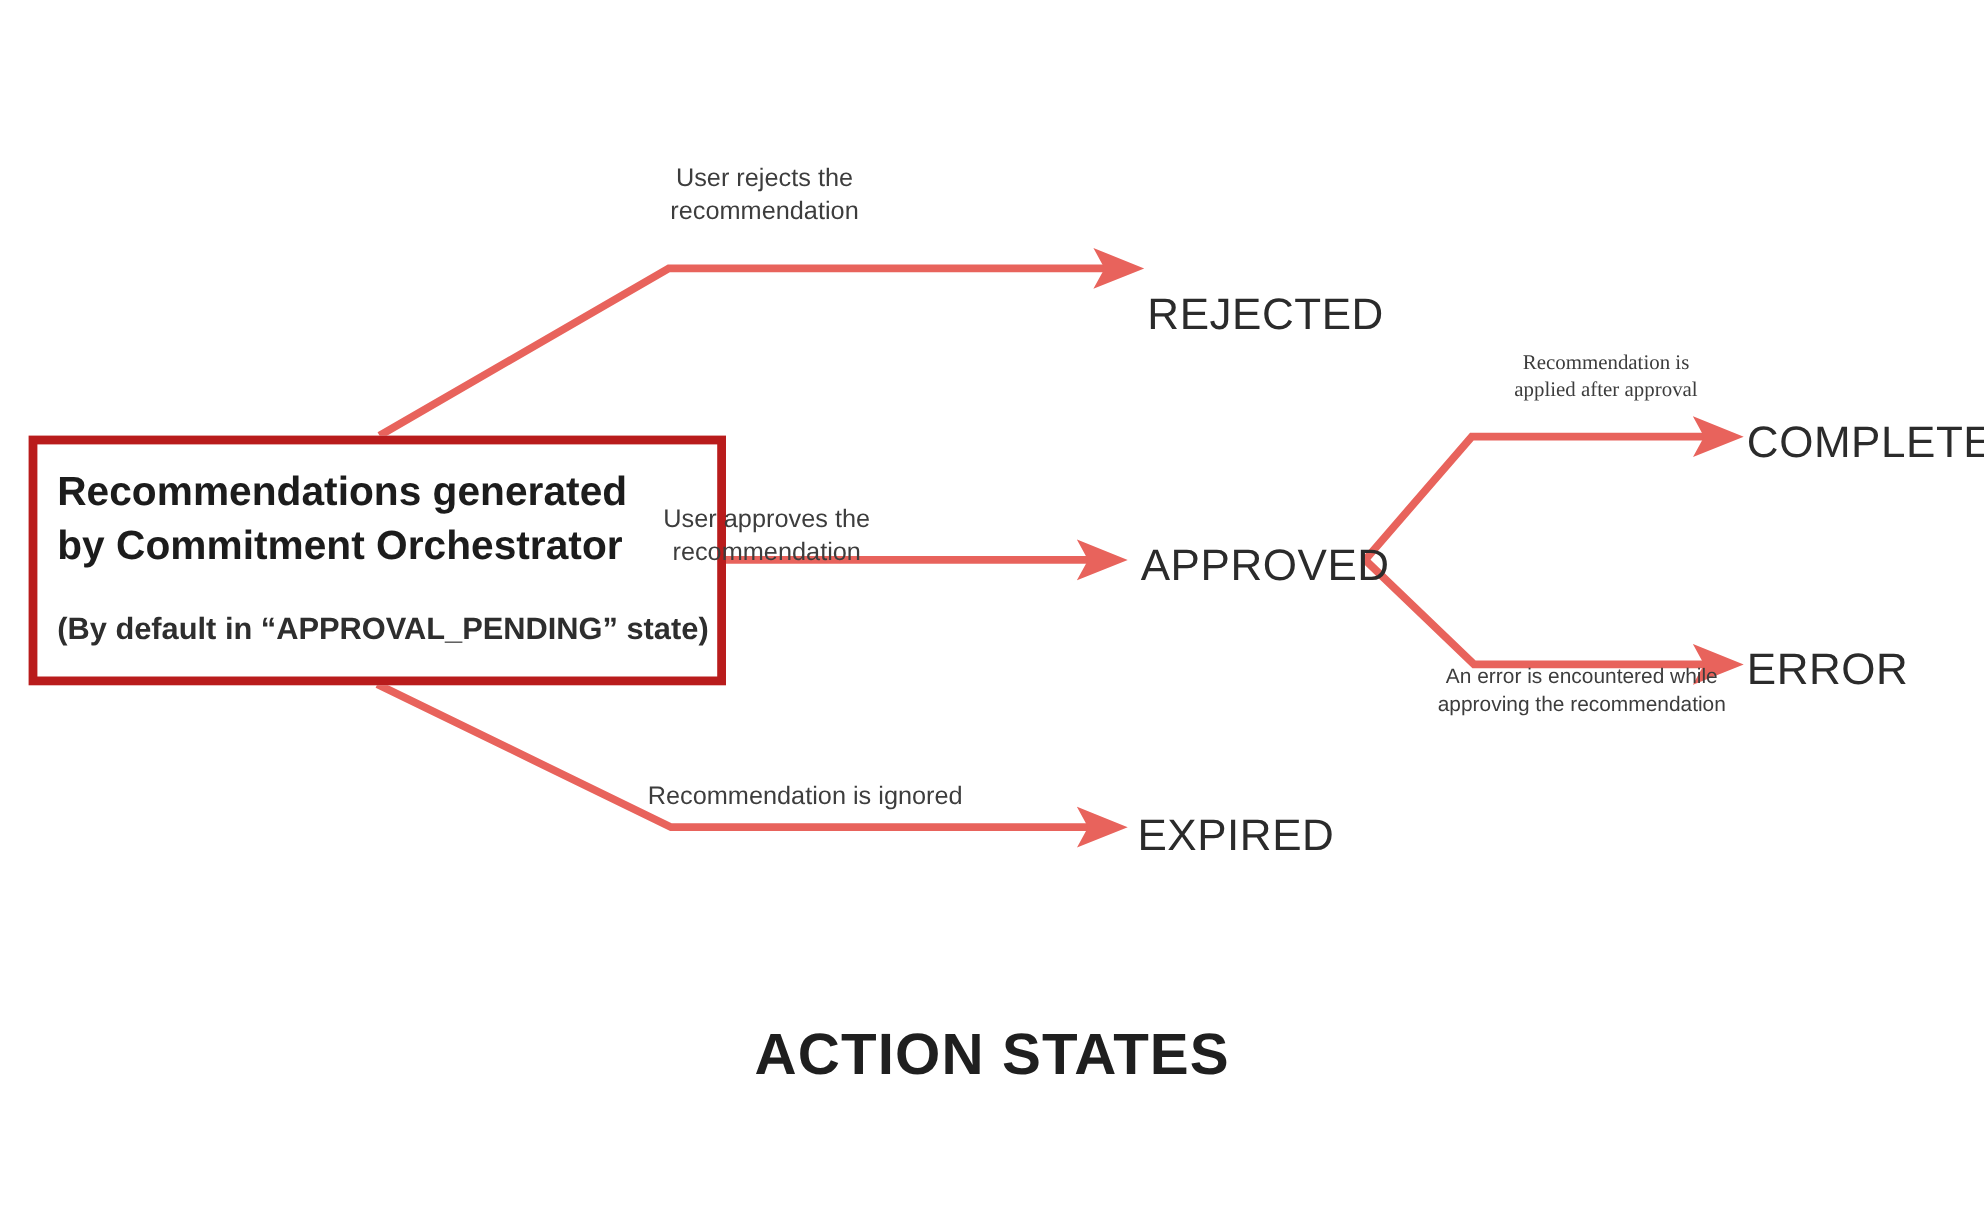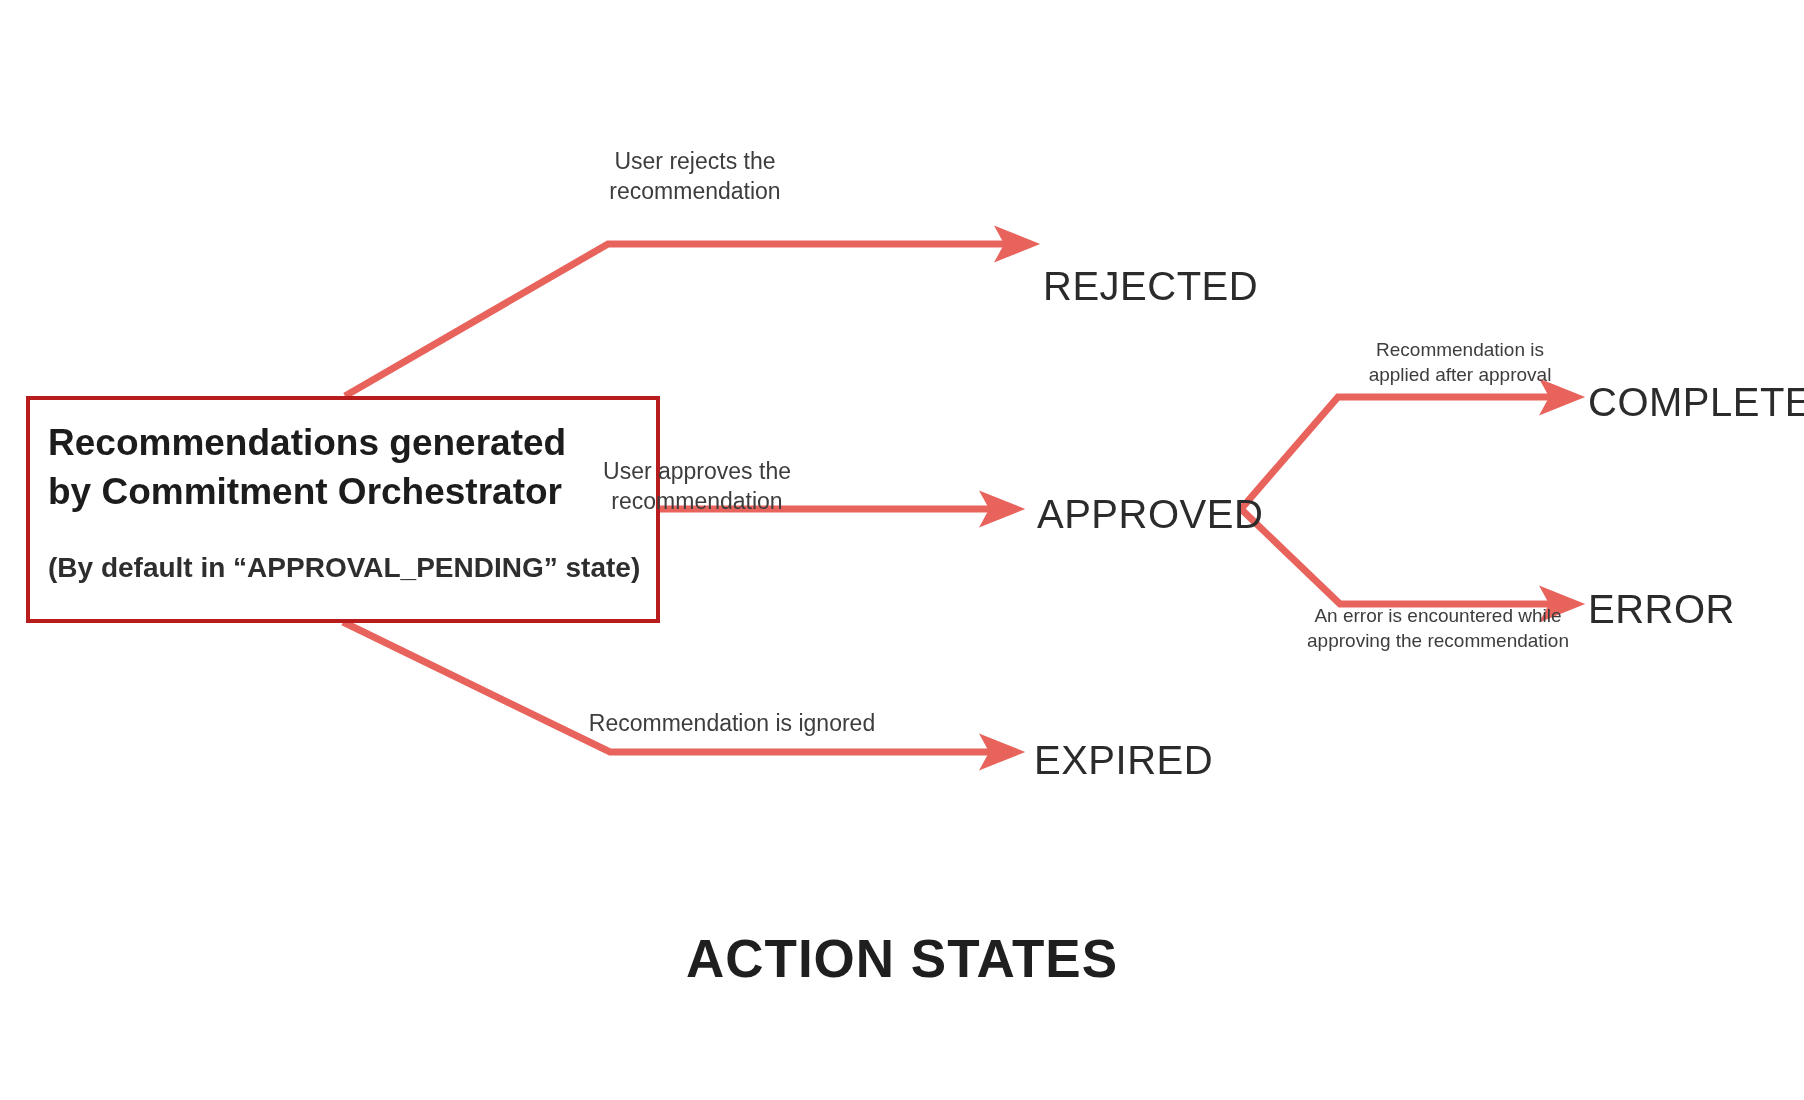--- a/index.html
+++ b/index.html
@@ -56,21 +56,21 @@
     letter-spacing: 0.5px;
     white-space: nowrap;
   }
   
   #source-box {
     position: absolute;
     left: 26px;
     top: 396px;
     width: 634px;
     height: 227px;
-    border: 4px solid #b91c1c;
+    border: 8px solid #b91c1c;
     box-sizing: border-box;
     background: #ffffff;
   }
   #source-box-title {
     position: absolute;
     left: 18px;
     top: 18px;
     width: 598px;
     font-family: "Liberation Sans", sans-serif;
     font-weight: 700;
@@ -134,21 +134,21 @@
   </div>
 
   <div class="lbl edge-label" style="left:560px; top:147px; width:270px;">User rejects the
 recommendation</div>
 
   <div class="lbl edge-label" style="left:562px; top:457px; width:270px;">User approves the
 recommendation</div>
 
   <div class="lbl edge-label" style="left:530px; top:709px; width:404px;">Recommendation is ignored</div>
 
-  <div class="lbl edge-label-small" style="left:1310px; top:338px; width:300px;">Recommendation is
+  <div class="lbl edge-label-small" style="left:1310px; top:318px; width:300px;font-family:Liberation Serif, serif;">Recommendation is
 applied after approval</div>
 
   <div class="lbl edge-label-small" style="left:1268px; top:604px; width:340px;">An error is encountered while
 approving the recommendation</div>
 
   <div class="state" style="left:1043px; top:224px;margin-top:40px;">REJECTED</div>
 
   <div class="state" style="left:1037px; top:492px;">APPROVED</div>
 
   <div class="state" style="left:1034px; top:738px;">EXPIRED</div>

